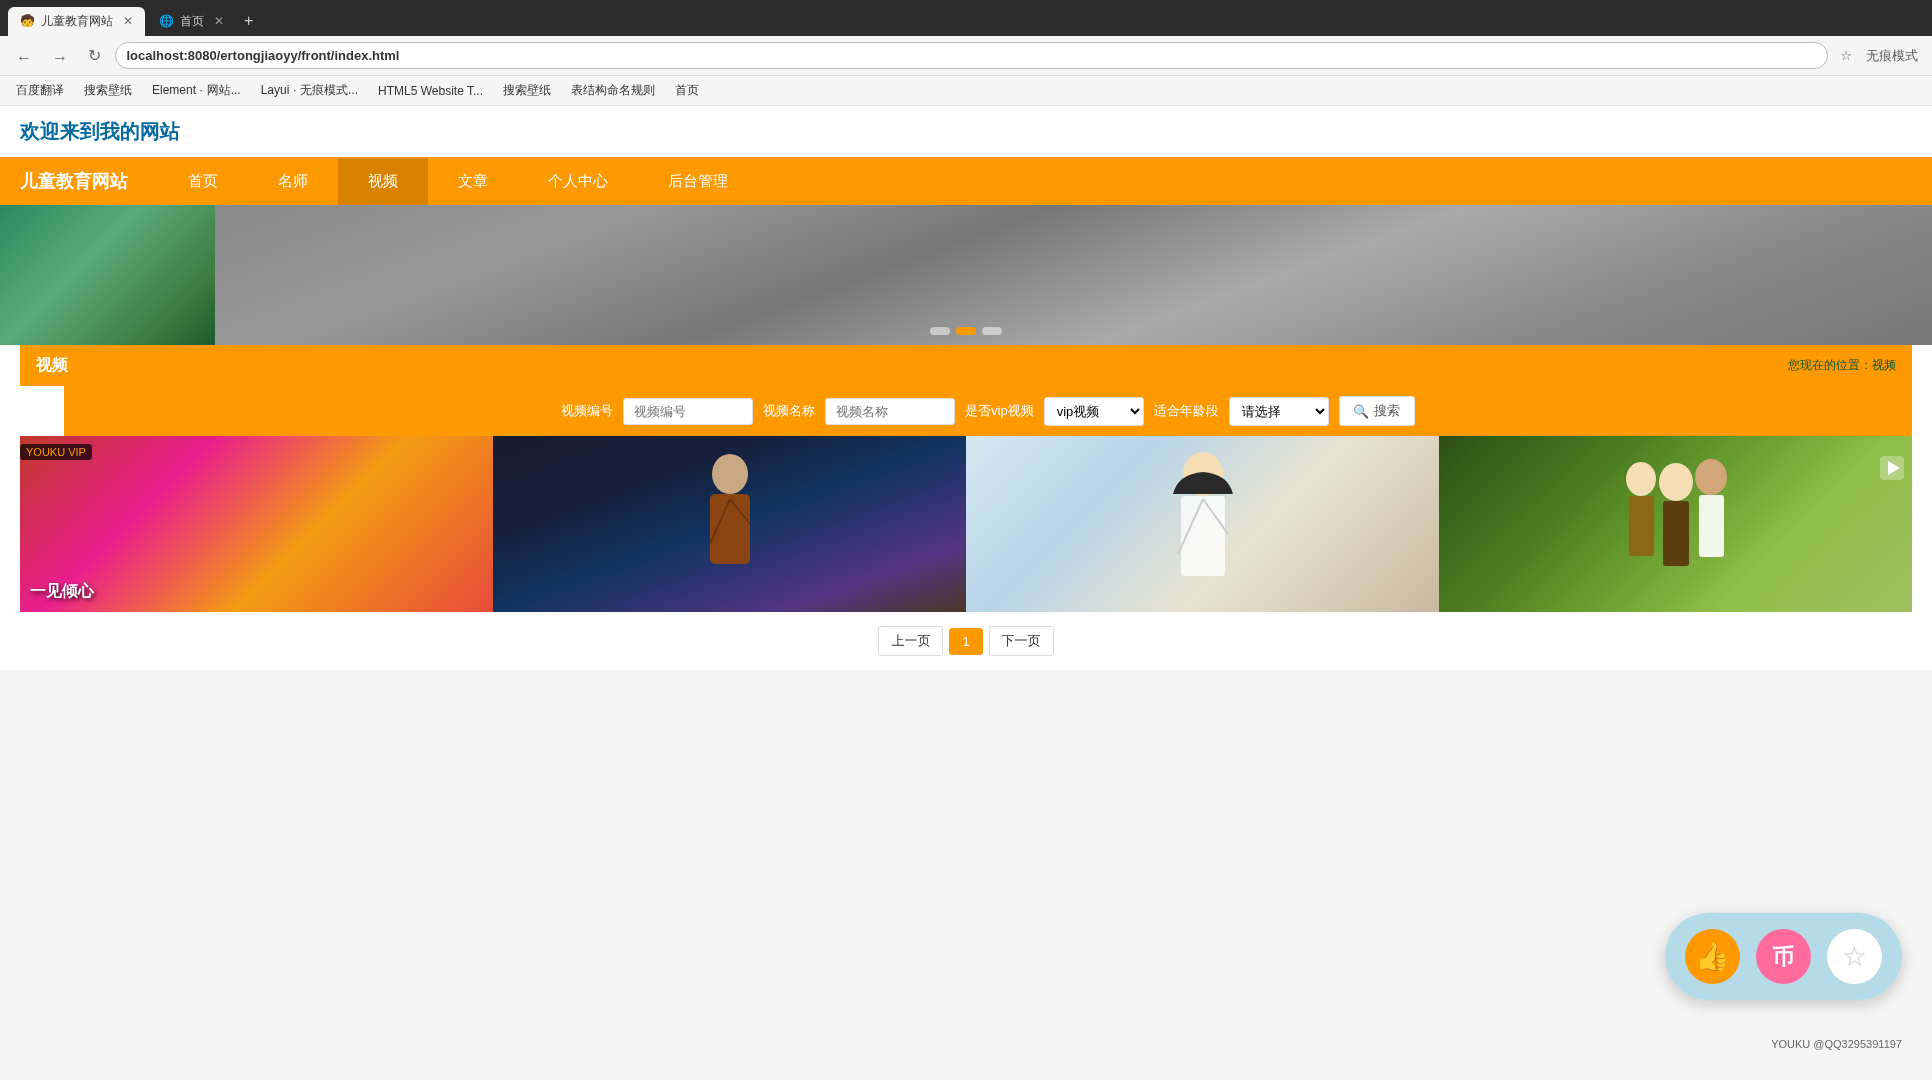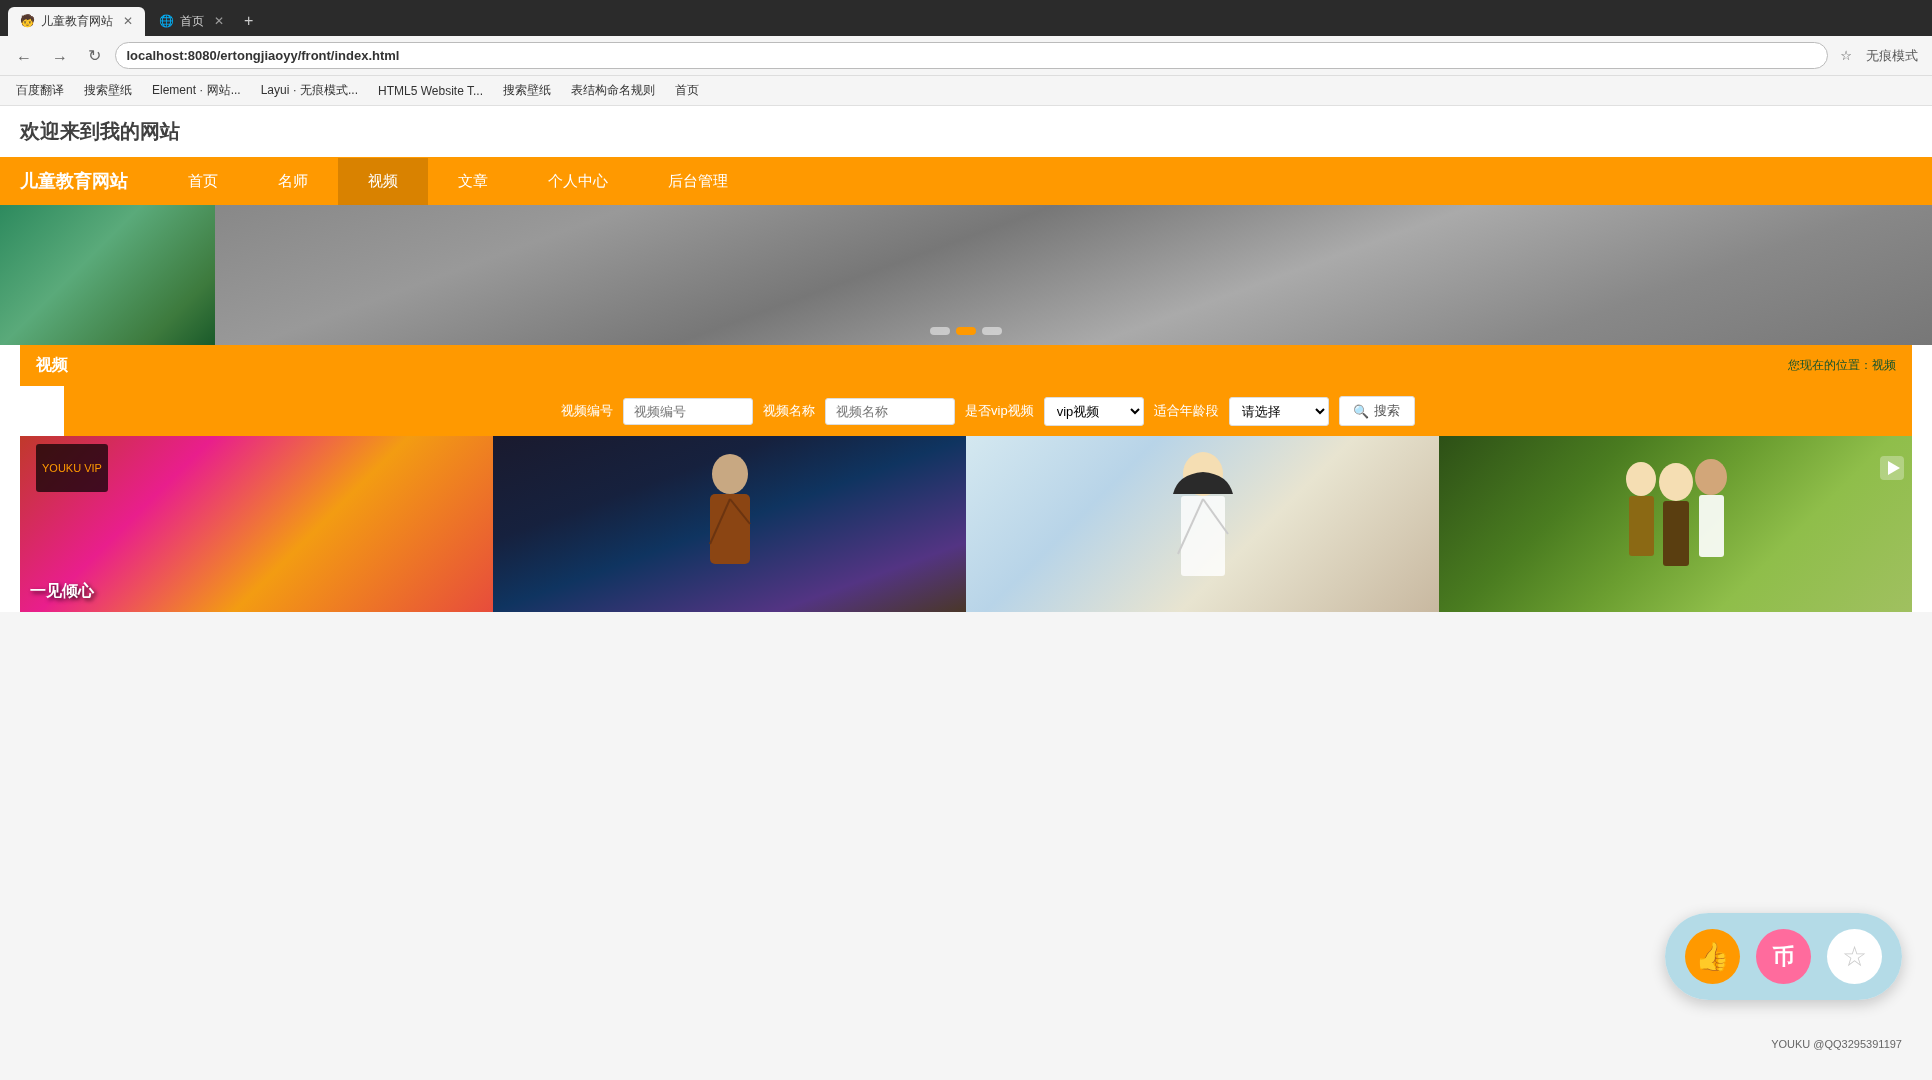--- a/index.html
+++ b/index.html
@@ -18,21 +18,21 @@
     .toolbar-icons { display: flex; gap: 6px; align-items: center; }
     .toolbar-icon-btn { background: none; border: none; cursor: pointer; font-size: 13px; color: #555; padding: 2px 4px; }
     .bookmarks-bar { background: #f5f5f5; display: flex; align-items: center; padding: 4px 10px; gap: 8px; border-bottom: 1px solid #e0e0e0; font-size: 12px; }
     .bookmark-item { color: #333; cursor: pointer; padding: 2px 6px; border-radius: 3px; white-space: nowrap; }
 
     
     .page-content { background: white; }
 
     
     .site-header { padding: 12px 20px; background: white; }
-    .site-title { color: #404040; font-size: 20px; font-weight: bold; margin-top: 44px; }
+    .site-title { color: #0369a1; font-size: 20px; font-weight: bold; margin-top: 44px; }
 
     
     .main-nav { background: #f90; display: flex; align-items: center; padding: 0 20px; }
     .nav-logo { color: white; font-size: 18px; font-weight: bold; padding: 12px 20px 12px 0; margin-right: 10px; }
     .nav-item { color: white; padding: 14px 30px; cursor: pointer; font-size: 15px; text-decoration: none; }
     .nav-item.active { background: rgba(0,0,0,0.15); }
 
     
     .banner { width: 100%; height: 140px; position: relative; overflow: hidden; background: #666; display: flex; }
     .banner-left { width: 215px; background: linear-gradient(135deg, #2d8a5e 0%, #4aaa70 50%, #1a6b45 100%); flex-shrink: 0; }
@@ -65,21 +65,21 @@
     .video-card { position: relative; overflow: hidden; cursor: pointer; }
     .video-thumb-placeholder { width: 100%; height: 176px; display: flex; align-items: center; justify-content: center; font-size: 40px; }
 
     
     .thumb-1 { background: linear-gradient(135deg, #c0392b 0%, #e91e8c 30%, #f39c12 60%, #e74c3c 100%); }
     .thumb-2 { background: linear-gradient(160deg, #1a1a2e 0%, #16213e 30%, #0f3460 50%, #533483 80%, #4a3728 100%); }
     .thumb-3 { background: linear-gradient(135deg, #d4e8f0 0%, #b8d4e8 30%, #e8e4d0 60%, #c8b8a0 100%); }
     .thumb-4 { background: linear-gradient(135deg, #2d5016 0%, #4a7c20 30%, #6b9e30 50%, #8fbe4a 70%, #a0c060 100%); }
 
     
-    .vip-badge { position: absolute; top: 8px; left: 16px; background: rgba(0,0,0,0.7); color: #f90; font-size: 11px; padding: 18px 6px; border-radius: 3px; }
+    .vip-badge { position: absolute; top: 8px; left: 0; background: rgba(0,0,0,0.7); color: #f90; font-size: 11px; padding: 2px 6px; border-radius: 3px; }
 
     
     .pagination { display: flex; justify-content: center; align-items: center; padding: 14px; gap: 6px; background: white; }
     .page-btn { padding: 5px 12px; border: 1px solid #ddd; border-radius: 3px; cursor: pointer; font-size: 13px; background: white; color: #333; }
     .page-btn.active { background: #f90; color: white; border-color: #f90; }
 
     
     .floating-widget { position: fixed; bottom: 80px; right: 30px; background: rgba(173, 216, 230, 0.9); border-radius: 50px; padding: 16px 20px; display: flex; align-items: center; gap: 16px; box-shadow: 0 4px 15px rgba(0,0,0,0.2); z-index: 1000; }
     .widget-icon { width: 55px; height: 55px; border-radius: 50%; display: flex; align-items: center; justify-content: center; font-size: 28px; cursor: pointer; }
     .widget-like { background: #f90; }
@@ -239,20 +239,25 @@
           <div style="position:absolute;top:8px;right:8px;">
             <svg width="24" height="24" viewBox="0 0 24 24">
               <rect x="0" y="0" width="24" height="24" rx="4" fill="rgba(255,255,255,0.3)"></rect>
               <polygon points="8,5 20,12 8,19" fill="white"></polygon>
             </svg>
           </div>
         </div>
       </div>
     </div>
 
+    <div class="pagination">
+      <button class="page-btn">上一页</button>
+      <button class="page-btn active">1</button>
+      <button class="page-btn">下一页</button>
+    </div>
   </div>
 </div>
 
 <div class="floating-widget">
   <div class="widget-icon widget-like">
     <span>👍</span>
   </div>
   <div class="widget-icon widget-chat">
     <span style="font-size:22px;color:white;font-weight:bold;">币</span>
   </div>

